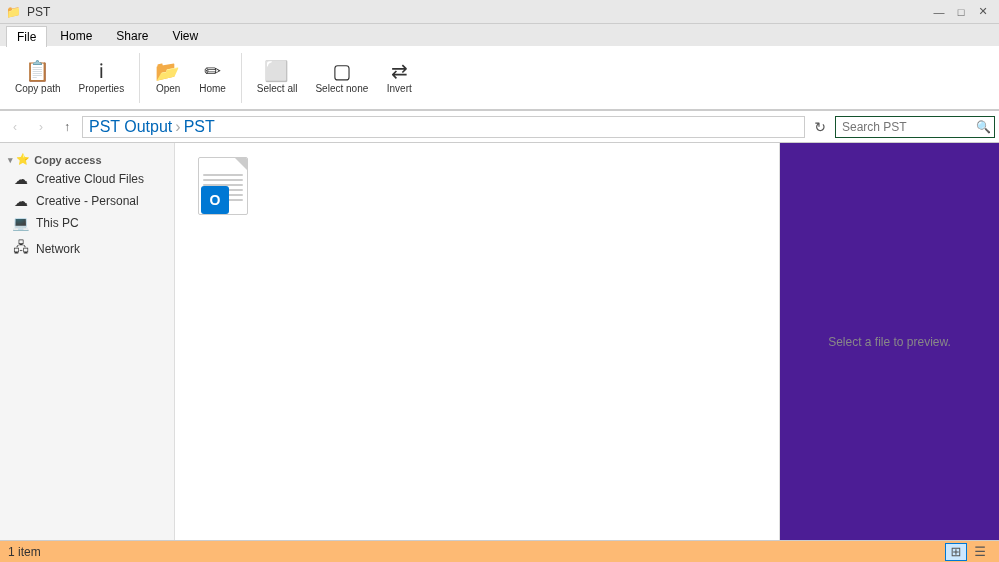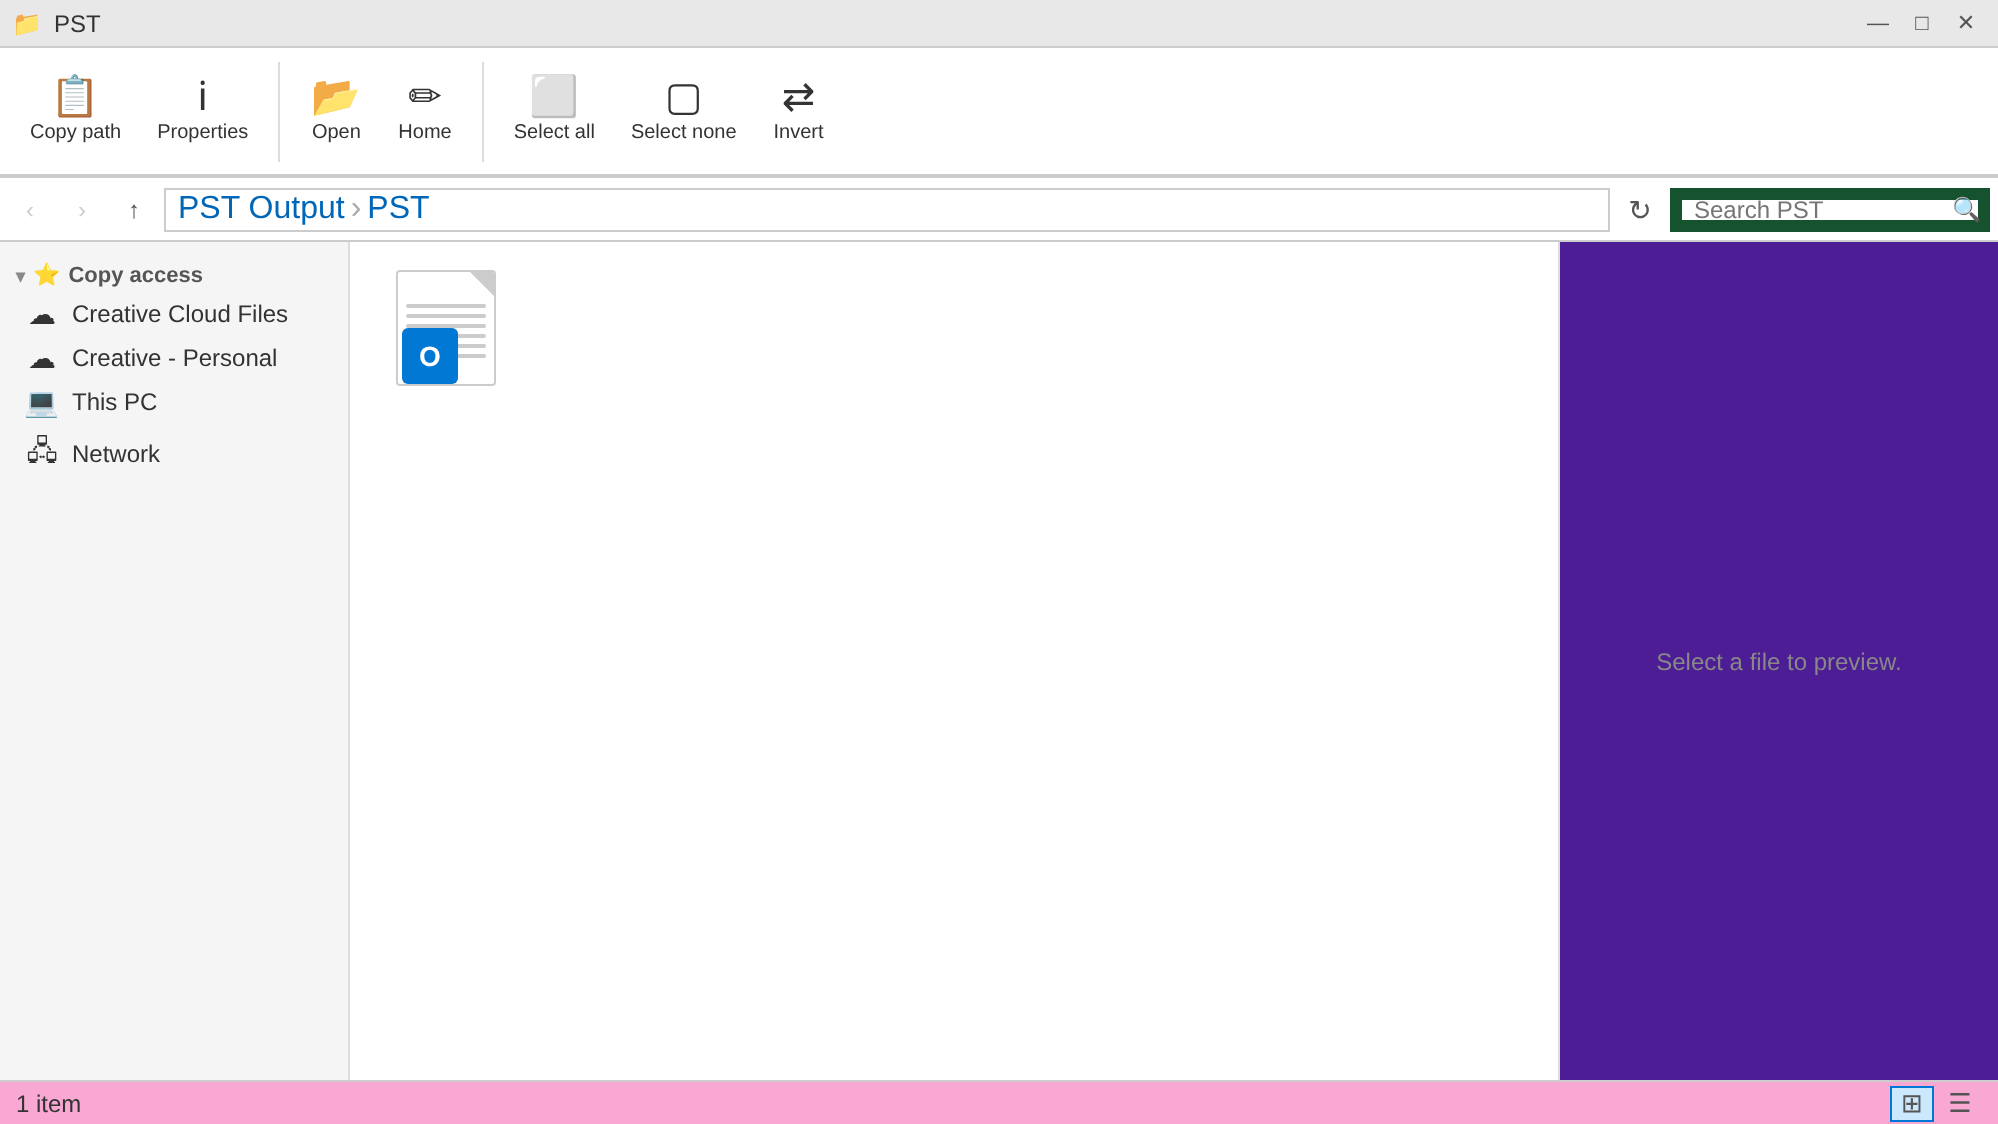--- a/index.html
+++ b/index.html
@@ -160,21 +160,21 @@
       cursor: pointer;
       font-size: 14px;
       color: #555;
       display: flex;
       align-items: center;
       justify-content: center;
     }
     .address-search {
       width: 160px;
       height: 22px;
-      border: 6px solid #14532d;
+      border: 1px solid #14532d;
       padding: 0 30px 0 6px;
       font-size: 12px;
       outline: none;
       position: relative;
     }
     .search-wrap {
       position: relative;
     }
     .search-icon-inner {
       position: absolute;
@@ -332,21 +332,21 @@
       flex-shrink: 0;
     }
     .preview-text {
       color: #888;
       font-size: 12px;
     }
 
     
     .status-bar {
       height: 22px;
-      background: #f9a8d4;
+      background: #fdba74;
       border-top: 1px solid #ccc;
       display: flex;
       align-items: center;
       padding: 0 8px;
       justify-content: space-between;
       flex-shrink: 0;
     }
     .status-text {
       font-size: 12px;
       color: #333;
@@ -378,20 +378,26 @@
     <span class="title-bar-title">PST</span>
   </div>
   <div class="title-bar-controls">
     <button class="title-btn">—</button>
     <button class="title-btn">□</button>
     <button class="title-btn close">✕</button>
   </div>
 </div>
 
 <div class="ribbon">
+  <div class="ribbon-tabs">
+    <div class="ribbon-tab active">File</div>
+    <div class="ribbon-tab">Home</div>
+    <div class="ribbon-tab">Share</div>
+    <div class="ribbon-tab">View</div>
+  </div>
   <div class="ribbon-content">
     <div class="ribbon-btn">
       <span class="ribbon-btn-icon">📋</span>
       <span>Copy path</span>
     </div>
     <div class="ribbon-btn">
       <span class="ribbon-btn-icon">ℹ</span>
       <span>Properties</span>
     </div>
     <div class="ribbon-sep"></div>

